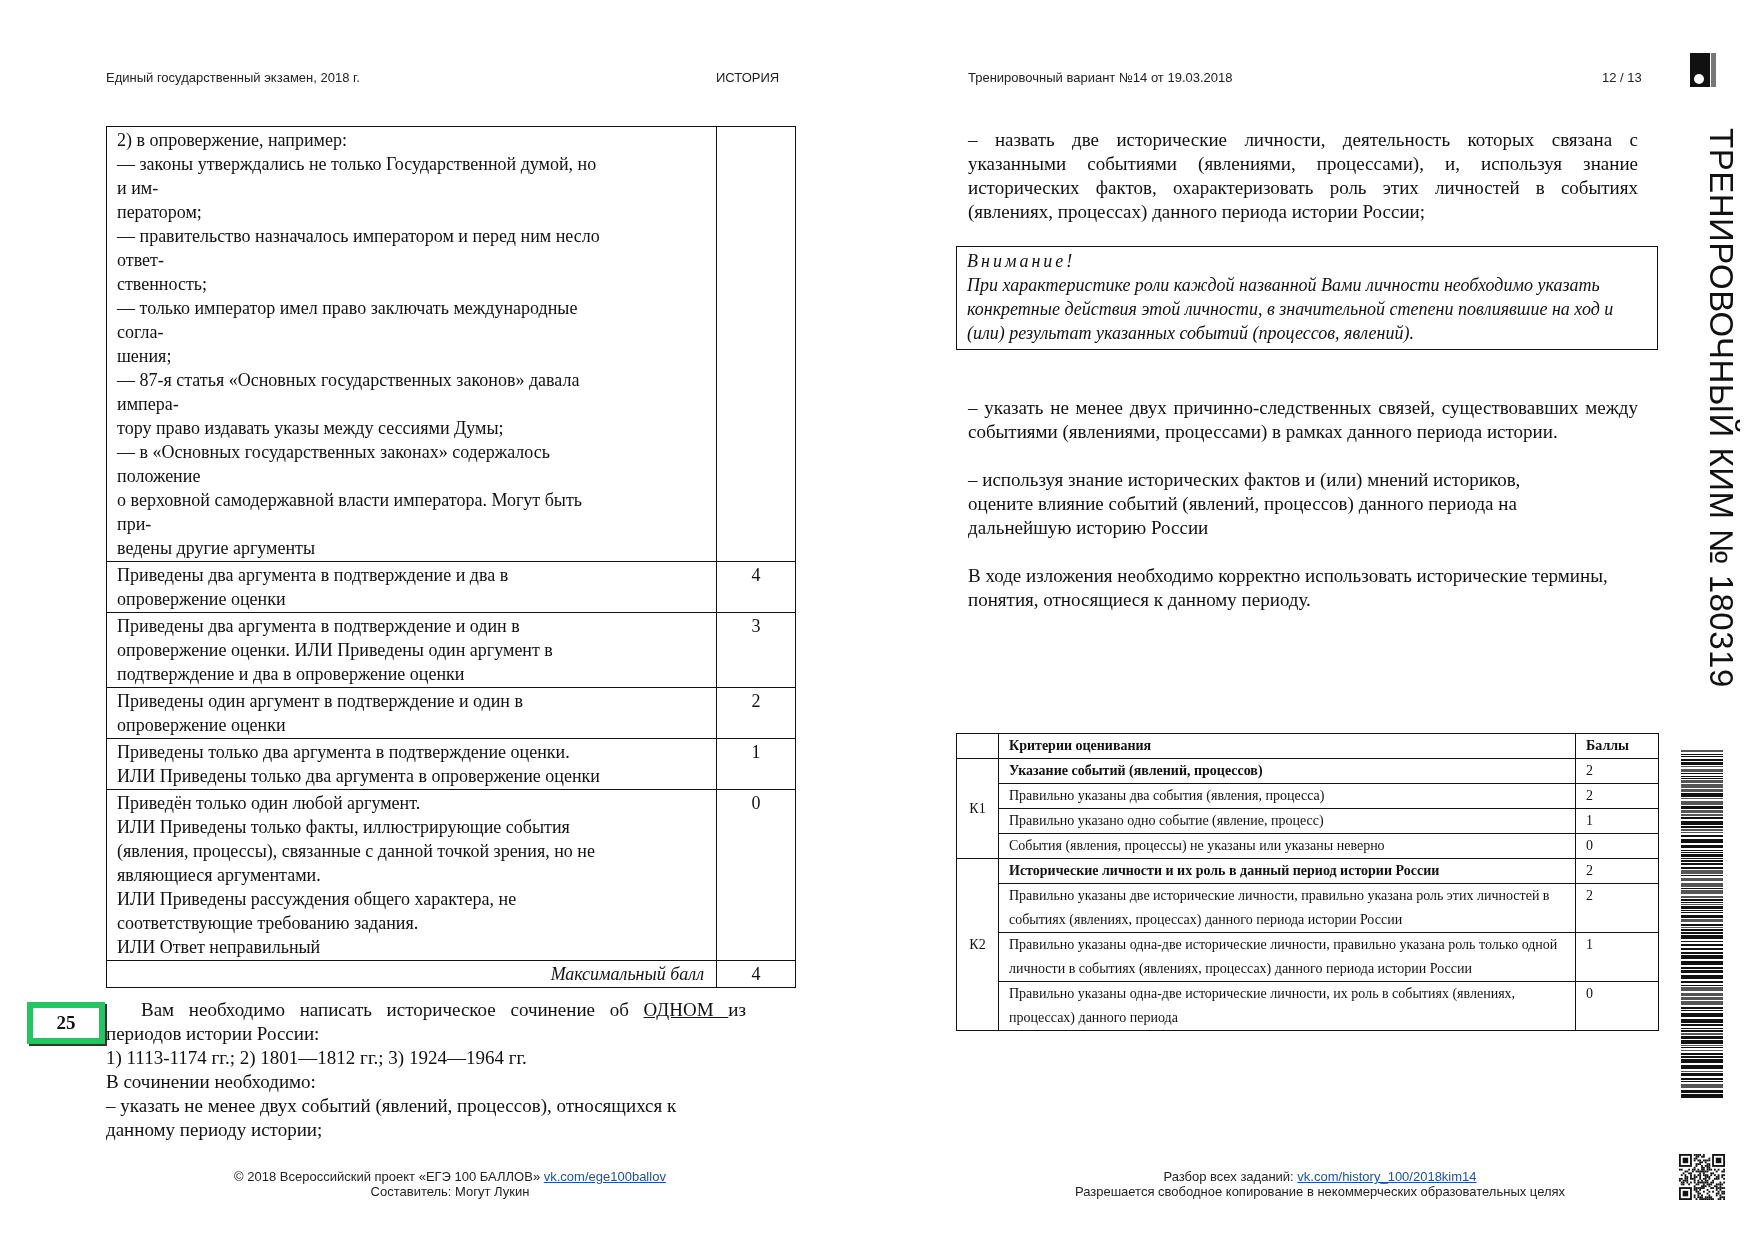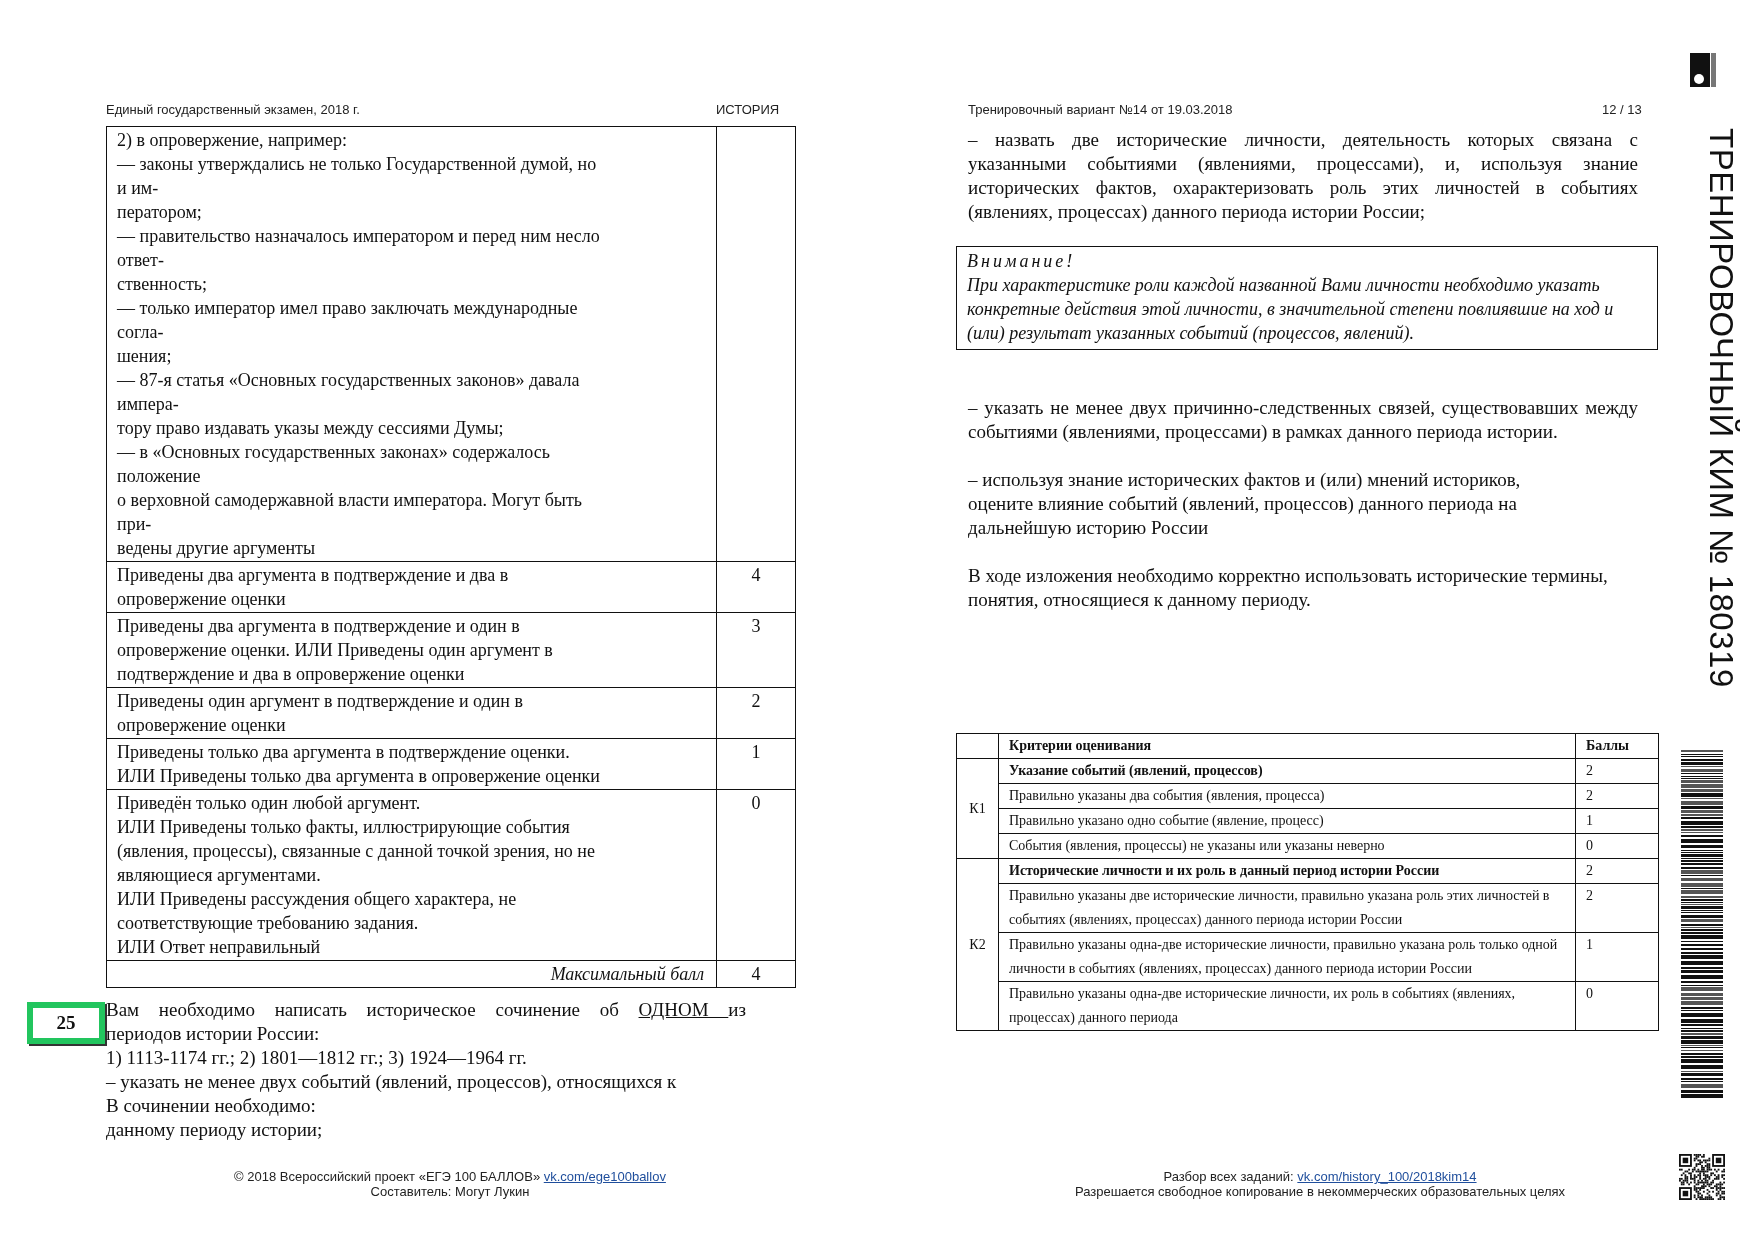--- a/index.html
+++ b/index.html
@@ -1,18 +1,18 @@
 <!DOCTYPE html>
 <html><head>
 <meta charset="utf-8">
 <style>
   html, body { margin: 0; padding: 0; background: #ffffff; }
   body { width: 1754px; height: 1239px; position: relative; overflow: hidden; color: #111; }
 
-  .hdr { position: absolute; top: 70px; font-size: 13px; font-family: "Liberation Sans", sans-serif; color: #222; margin-top: 32px; }
+  .hdr { position: absolute; top: 70px; font-size: 13px; font-family: "Liberation Sans", sans-serif; color: #222; }
 
   
   .ltable { position: absolute; left: 106px; top: 126px; width: 690px; border-collapse: collapse; font-family: "Liberation Serif", serif; font-size: 18px; line-height: 24px; }
   .ltable td { border: 1.5px solid #111; vertical-align: top; padding: 1px 10px; }
   .ltable td.score { width: 78px; text-align: center; padding: 1px 0; }
   .ltable td.max-label { text-align: right; font-style: italic; padding-right: 12px; }
   .line { display: block; }
 
   
   .task-num { position: absolute; left: 27px; top: 1002px; width: 66px; height: 30px; border: 6px solid #22c55e; box-shadow: 2px 2px 0 #333; font-family: "Liberation Serif", serif; font-weight: bold; font-size: 19px; text-align: center; line-height: 30px; }
@@ -456,28 +456,28 @@
       </tr>
       <tr>
         <td class="max-label">Максимальный балл</td>
         <td class="score">4</td>
       </tr>
     </tbody>
 </table>
 
 <div class="task-num">25</div>
 <div class="task-text">
-  <div style="text-align:justify; text-align-last: justify;">
+  <div style="text-align:justify; text-align-last: justify; margin-left: 35px;">
     <span>Вам необходимо написать историческое сочинение об </span><u>ОДНОМ </u><span>из</span>
   </div>
   <div id="task-lines">
       <div>периодов истории России:</div>
       <div>1) 1113-1174 гг.; 2) 1801—1812 гг.; 3) 1924—1964 гг.</div>
+      <div>В сочинении  необходимо:</div>
       <div>– указать не менее двух событий (явлений, процессов), относящихся к</div>
-      <div>В сочинении  необходимо:</div>
       <div>данному периоду истории;</div>
     </div>
 </div>
 
 <div class="footer" style="left:160px; top:1169px; width:580px;">
   <div><span>© 2018 Всероссийский проект «ЕГЭ 100 БАЛЛОВ» </span><a>vk.com/ege100ballov</a></div>
   <div>Составитель: Могут Лукин</div>
 </div>
 
 <div class="rtext justify" style="top:128px;">– назвать две исторические личности, деятельность которых  связана с указанными событиями (явлениями, процессами), и, используя знание исторических фактов, охарактеризовать роль этих личностей в  событиях (явлениях, процессах) данного периода истории России;</div>

